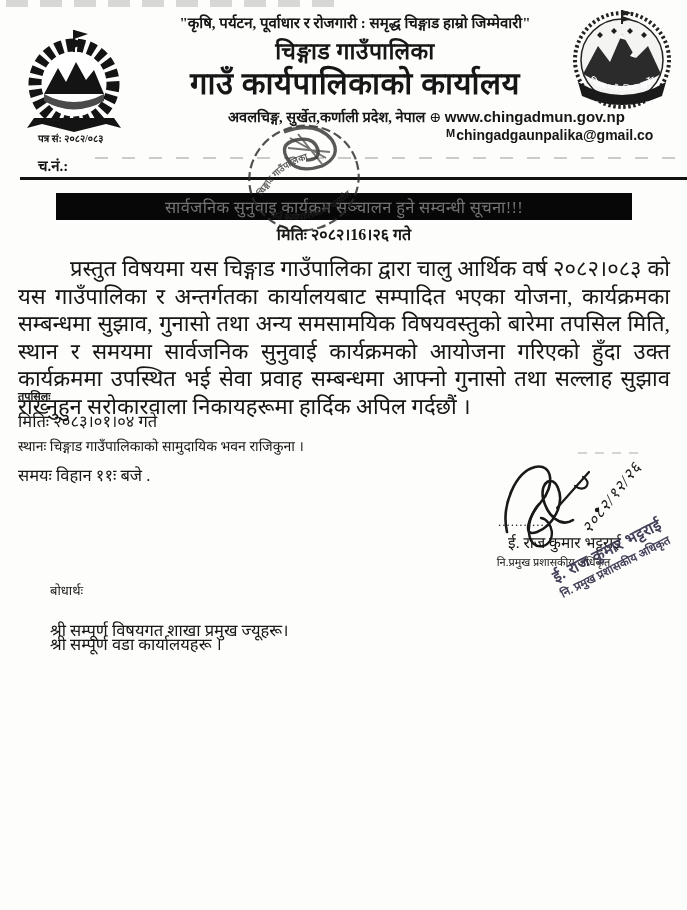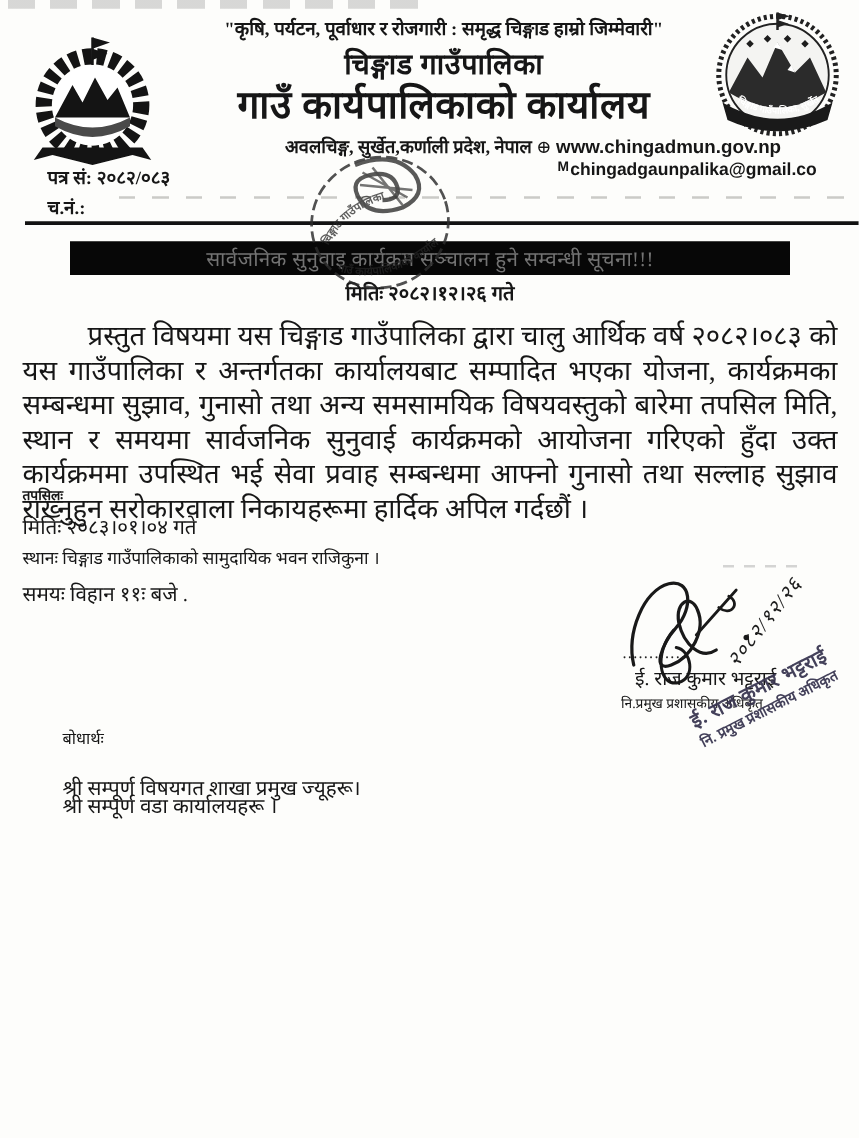--- a/index.html
+++ b/index.html
@@ -15,21 +15,21 @@
   .nw{white-space:nowrap;}
 
   .slogan{left:120px;top:12px;width:470px;font-size:15px;}
   .muni{left:120px;top:34px;width:470px;font-size:23px;letter-spacing:.5px;}
   .office{left:110px;top:61px;width:490px;font-size:31px;letter-spacing:.5px;}
   .addr-row{left:208px;top:106px;font-size:14.5px;margin-left:20px;}
   .addr-row .web{font-size:15px;}
   .email-row{left:446px;top:127px;font-size:14px;}
   .email-row .m{font-size:11px;vertical-align:3px;margin-right:1px;}
 
-  .letterno{left:38px;top:131px;font-size:15px;}
+  .letterno{left:38px;top:131px;font-size:10px;}
   .refno{left:38px;top:155px;font-size:15px;}
 
   .dash-artifact{left:95px;top:157px;width:590px;height:2px;opacity:.45;
     background:repeating-linear-gradient(90deg,#8d8d88 0 13px,transparent 13px 27px);}
   .smudge{left:6px;top:0;width:330px;height:7px;opacity:.28;
     background:repeating-linear-gradient(90deg,#777 0 22px,transparent 22px 34px);}
   .smudge2{left:578px;top:452px;width:62px;height:2px;opacity:.35;
     background:repeating-linear-gradient(90deg,#888 0 9px,transparent 9px 17px);}
 
   .rule{left:20px;top:177px;width:667px;height:3px;background:#121212;}
@@ -112,21 +112,21 @@
 </div>
 
 <div class="abs letterno b nw">पत्र सं: २०८२/०८३</div>
 <div class="abs refno b nw">च.नं.:</div>
 
 <div class="abs rule"></div>
 
 <div class="abs banner">
   <span class="t nw">सार्वजनिक सुनुवाइ कार्यक्रम सञ्चालन हुने सम्वन्धी सूचना!!!</span>
 </div>
-<div class="abs notice-date ctr nw">मितिः २०८२।१२।२६ गते</div>
+<div class="abs notice-date ctr nw">मितिः २०८२।16।२६ गते</div>
 
 <svg class="abs seal" style="left:238px;top:112px;" width="132" height="128" viewBox="0 0 132 128">
   <defs>
     <path id="stArcT" d="M24,86 Q40,50 86,44"></path>
     <path id="stArcB" d="M30,104 Q72,118 112,84"></path>
   </defs>
   <ellipse cx="66" cy="66" rx="55" ry="52" fill="none" stroke="#2c2c2c" stroke-width="2.2" stroke-dasharray="9 4" transform="rotate(-18 66 66)"></ellipse>
   <path d="M46,20 Q78,8 94,28 Q104,44 84,54 Q60,62 50,48 Q40,32 58,28 Q76,24 80,38 Q82,48 68,48" fill="none" stroke="#1f1f1f" stroke-width="3.4" opacity=".9"></path>
   <path d="M52,26 L88,46 M60,22 L84,52 M50,36 L92,40" stroke="#1f1f1f" stroke-width="2" opacity=".75"></path>
   <text font-size="9" fill="#262626" font-weight="bold" opacity=".9">

